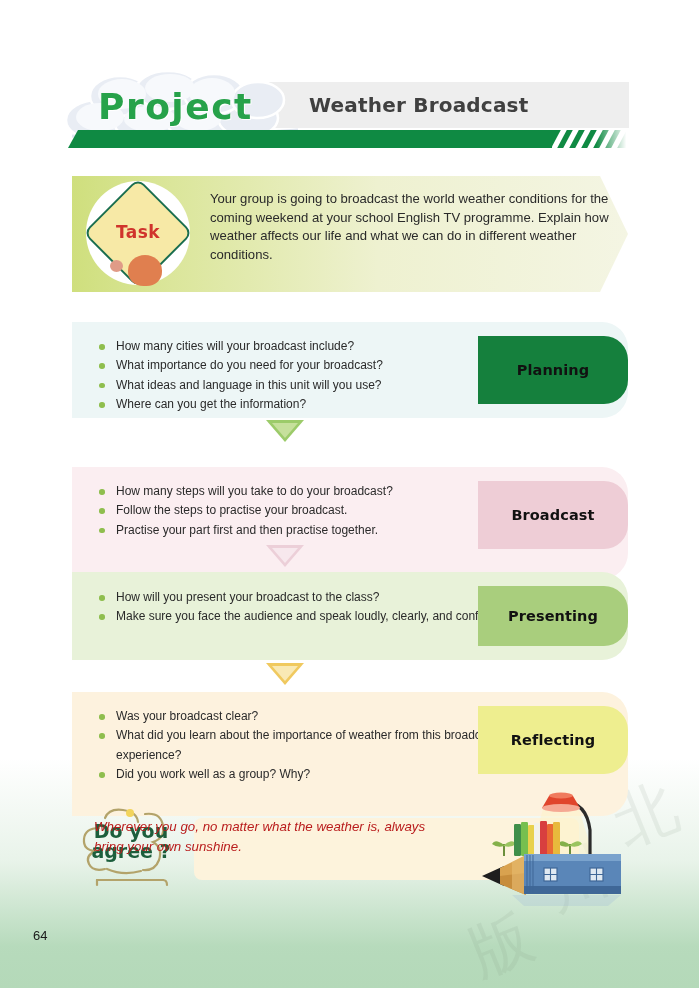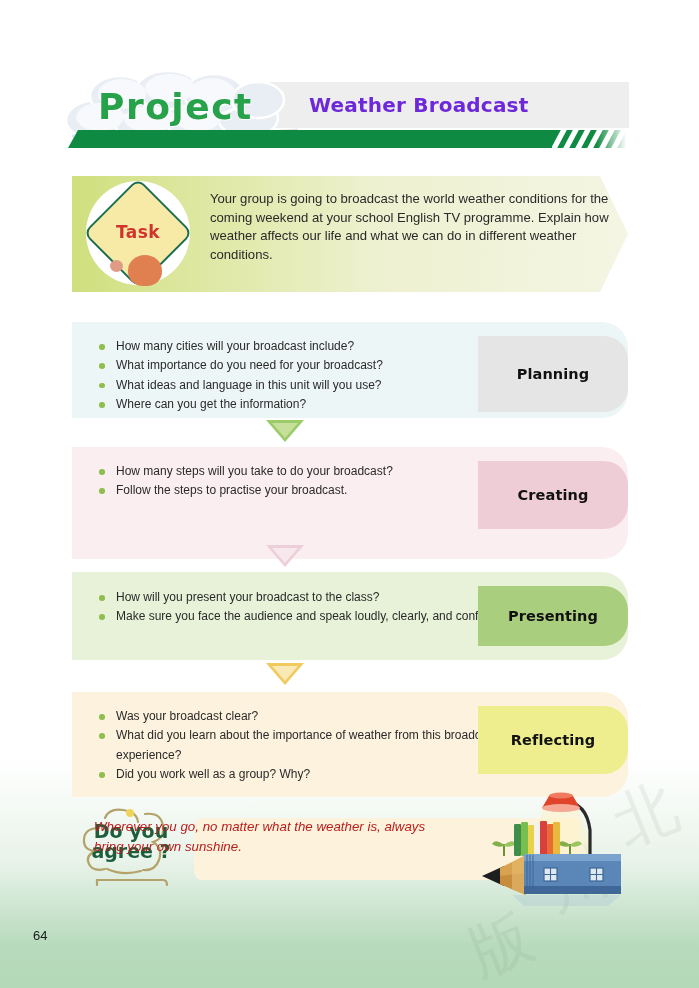--- a/index.html
+++ b/index.html
@@ -68,21 +68,21 @@
     color: #27a24a;
     text-shadow: 1px 1px 0 rgba(255,255,255,0.9);
   }
 
   .unit-title {
     position: absolute;
     left: 309px; top: 23px;
     font-family: "DejaVu Sans", sans-serif;
     font-size: 20px;
     font-weight: bold;
-    color: #6d28d9;
+    color: #404040;
     letter-spacing: .2px;
   }
 
   .green-band {
     position: absolute;
     left: 68px; top: 60px;
     width: 561px; height: 18px;
     background: #0f8a43;
     clip-path: polygon(10px 0, 100% 0, 100% 100%, 0 100%);
   }
@@ -199,26 +199,26 @@
     content: "";
     position: absolute;
     left: 3px; top: 7px;
     width: 5.5px; height: 5.5px;
     border-radius: 50%;
     background: #8fbe4e;
   }
 
   
   #stage-planning   { top: 322px; height: 96px; }
-  #stage-creating   { top: 447px; height: 112px; }
+  #stage-creating   { top: 467px; height: 112px; }
   #stage-presenting { top: 572px; height: 88px; }
-  #stage-reflecting { top: 692px; height: 105px; }
+  #stage-reflecting { top: 692px; height: 124px; }
 
   #stage-planning   .stage-body { background: #edf6f6; }
-  #stage-planning   .stage-badge { background: #e5e5e5; height: 76px; }
+  #stage-planning   .stage-badge { background: #15803d; height: 68px; }
   #stage-creating   .stage-body { background: #fbeef1; }
   #stage-creating   .stage-badge { background: #eecdd6; height: 68px; }
   #stage-presenting .stage-body { background: #e8f2d9; }
   #stage-presenting .stage-badge { background: #a9ce7d; height: 60px; }
   #stage-reflecting .stage-body { background: #fdf2de; }
   #stage-reflecting .stage-badge { background: #eeee8f; height: 68px; }
 
   #stage-planning   .bullets { top: 15px; }
   #stage-creating   .bullets { top: 15px; }
   #stage-presenting .bullets { top: 16px; }
@@ -385,23 +385,24 @@
   <div class="connector" id="conn-1">
     <div class="outer"></div>
     <div class="inner"></div>
   </div>
 
   <div class="stage" id="stage-creating">
     <div class="stage-body"></div>
     <ul class="bullets">
       <li>How many steps will you take to do your broadcast?</li>
       <li>Follow the steps to practise your broadcast.</li>
+      <li>Practise your part first and then practise together.</li>
     </ul>
     <div class="stage-badge">
-      <span>Creating</span>
+      <span>Broadcast</span>
     </div>
   </div>
 
   <div class="connector" id="conn-2">
     <div class="outer"></div>
     <div class="inner"></div>
   </div>
 
   <div class="stage" id="stage-presenting">
     <div class="stage-body"></div>

